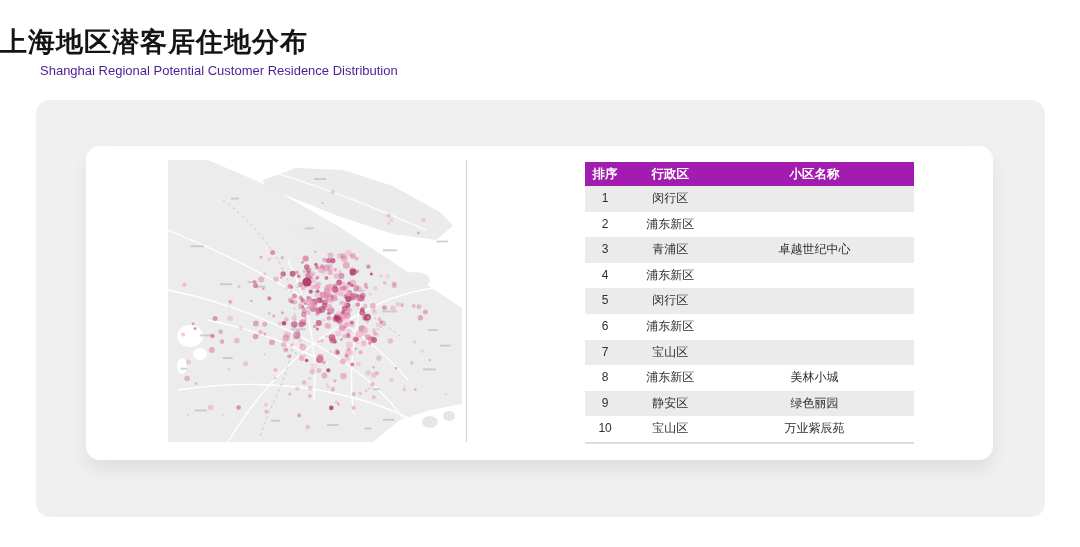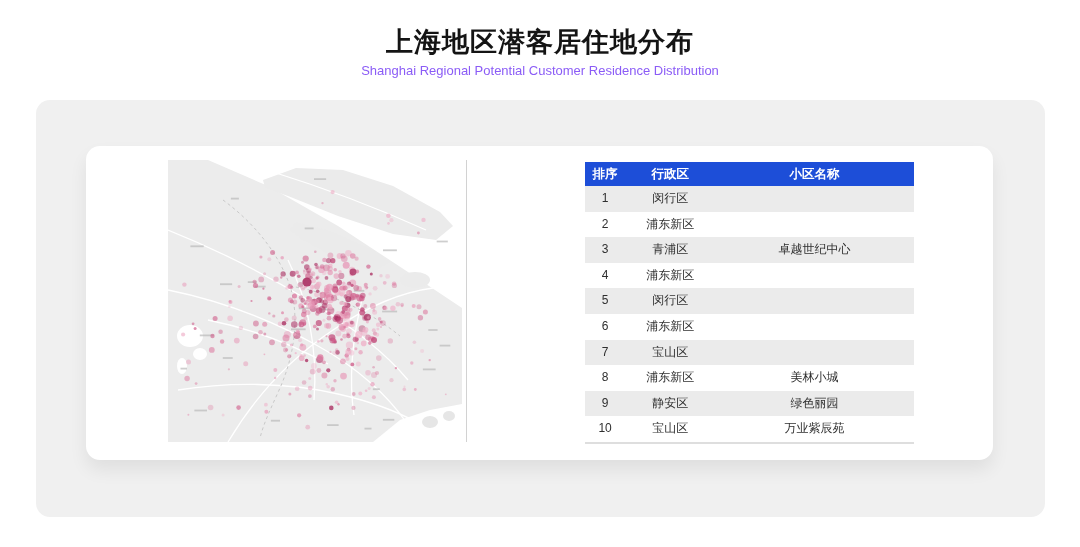--- a/index.html
+++ b/index.html
@@ -1,27 +1,27 @@
 <!DOCTYPE html>
 <html><head>
 <meta charset="utf-8">
 <style>
   html,body{margin:0;padding:0;}
   body{
     width:1080px;height:547px;position:relative;overflow:hidden;
     background:#ffffff;
     font-family:"Liberation Sans","DejaVu Sans",sans-serif;
   }
-  .titles{position:absolute;top:0;left:0;width:1080px;text-align:center;}
+  .titles{position:absolute;top:0;left:0;width:1080px;}
   .title{
     margin:27px 0 0 0;font-size:27px;line-height:30px;font-weight:bold;
     color:#141414;letter-spacing:1px;
   }
   .subtitle{
-    margin:6px 0 0 0;font-size:13px;line-height:16px;font-weight:400;color:#8b5cf6;
+    margin:6px 0 0 0;font-size:13px;line-height:16px;font-weight:400;color:#4c1d95;padding-left:40px;
   }
   .panel{
     position:absolute;left:36px;top:100px;width:1009px;height:417px;
     background:#f0f0f0;border-radius:14px;
   }
   .card{
     position:absolute;left:50px;top:46px;width:907px;height:314px;
     background:#ffffff;border-radius:14px;
     box-shadow:0 10px 18px rgba(0,0,0,0.07);
   }
@@ -539,21 +539,21 @@
             <circle cx="139.0" cy="122.0" r="4.6" fill="#ab2f62" opacity="0.90"></circle>
             <circle cx="185.0" cy="112.0" r="3.4" fill="#ab2f62" opacity="0.80"></circle>
             <circle cx="206.0" cy="180.0" r="3.0" fill="#c04878" opacity="0.80"></circle>
           </g>
       </svg>
     </div>
 
     <div class="v-divider"></div>
 
     <div class="rank-table">
-      <div class="thead" style="background: #1d4ed8;">
+      <div class="thead" style="background: #a21caf;">
         <div class="th c0">排序</div>
         <div class="th c1">行政区</div>
         <div class="th c2">小区名称</div>
       </div>
       <div>
           <div class="tr alt">
             <div class="td c0">1</div>
             <div class="td c1">闵行区</div>
           </div>
           <div class="tr">

